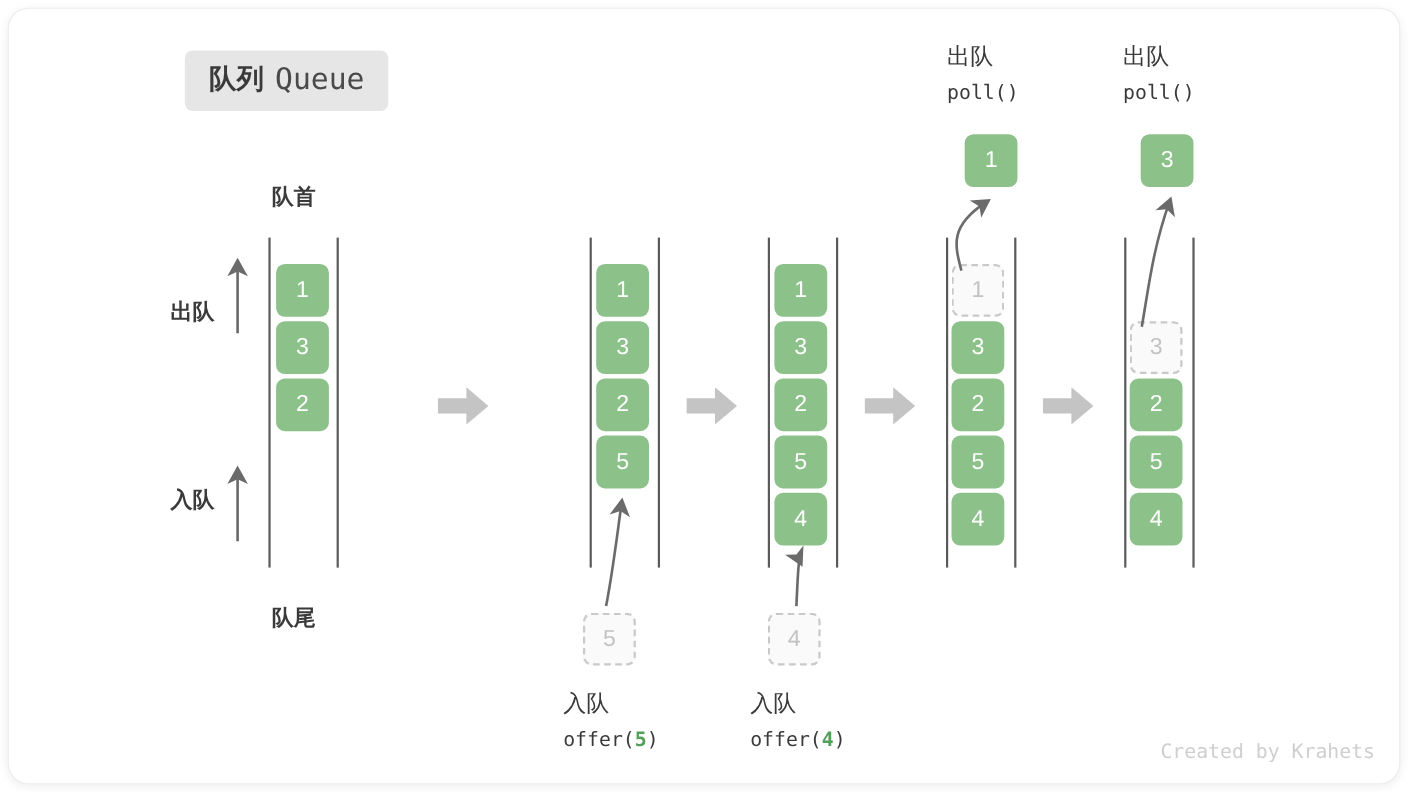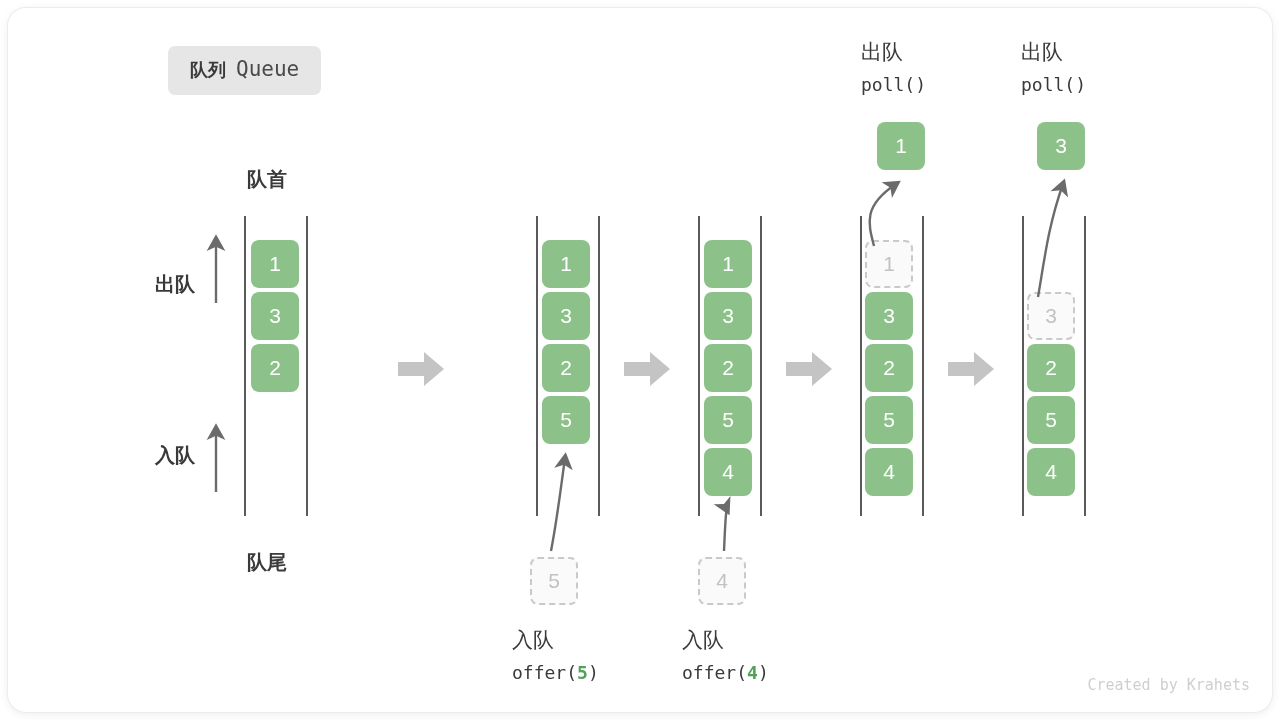--- a/index.html
+++ b/index.html
@@ -16,25 +16,25 @@
   .stage{position:absolute;left:0;top:0;width:1264px;height:704px;}
 
   
   #title-badge{
     position:absolute;left:160px;top:38px;
     background:#e6e6e6;border-radius:7px;
     padding:13px 22px 15px 22px;
     white-space:nowrap;line-height:1;
   }
   #title-badge .cn{
-    font-size:18px;font-weight:bold;color:#3a3a3a;vertical-align:middle;
+    font-size:25px;font-weight:bold;color:#3a3a3a;vertical-align:middle;
   }
   #title-badge .en{
     font-family:"DejaVu Sans Mono","Liberation Mono",monospace;
-    font-size:21px;color:#4a4a4a;vertical-align:middle;margin-left:10px;
+    font-size:27px;color:#4a4a4a;vertical-align:middle;margin-left:10px;
   }
 
   
   .cn-bold{
     position:absolute;font-size:20px;font-weight:bold;color:#3a3a3a;
     white-space:nowrap;line-height:1;
   }
   .caption{
     position:absolute;white-space:nowrap;line-height:1.33;text-align:left;
     color:#3a3a3a;
@@ -64,21 +64,21 @@
   
   .sep{position:absolute;width:46px;height:34px;}
 
   
   #wires{position:absolute;left:0;top:0;width:1264px;height:704px;pointer-events:none;}
 
   
   #watermark{
     position:absolute;right:22px;bottom:18px;
     font-family:"DejaVu Sans Mono","Liberation Mono",monospace;
-    font-size:15px;color:#cfcfcf;white-space:nowrap;
+    font-size:18px;color:#cfcfcf;white-space:nowrap;
   }
 </style>
 </head>
 <body>
 
 <div id="card">
  <div class="stage">
 
   <div id="title-badge">
     <span class="cn">队列</span><span class="en">Queue</span>

